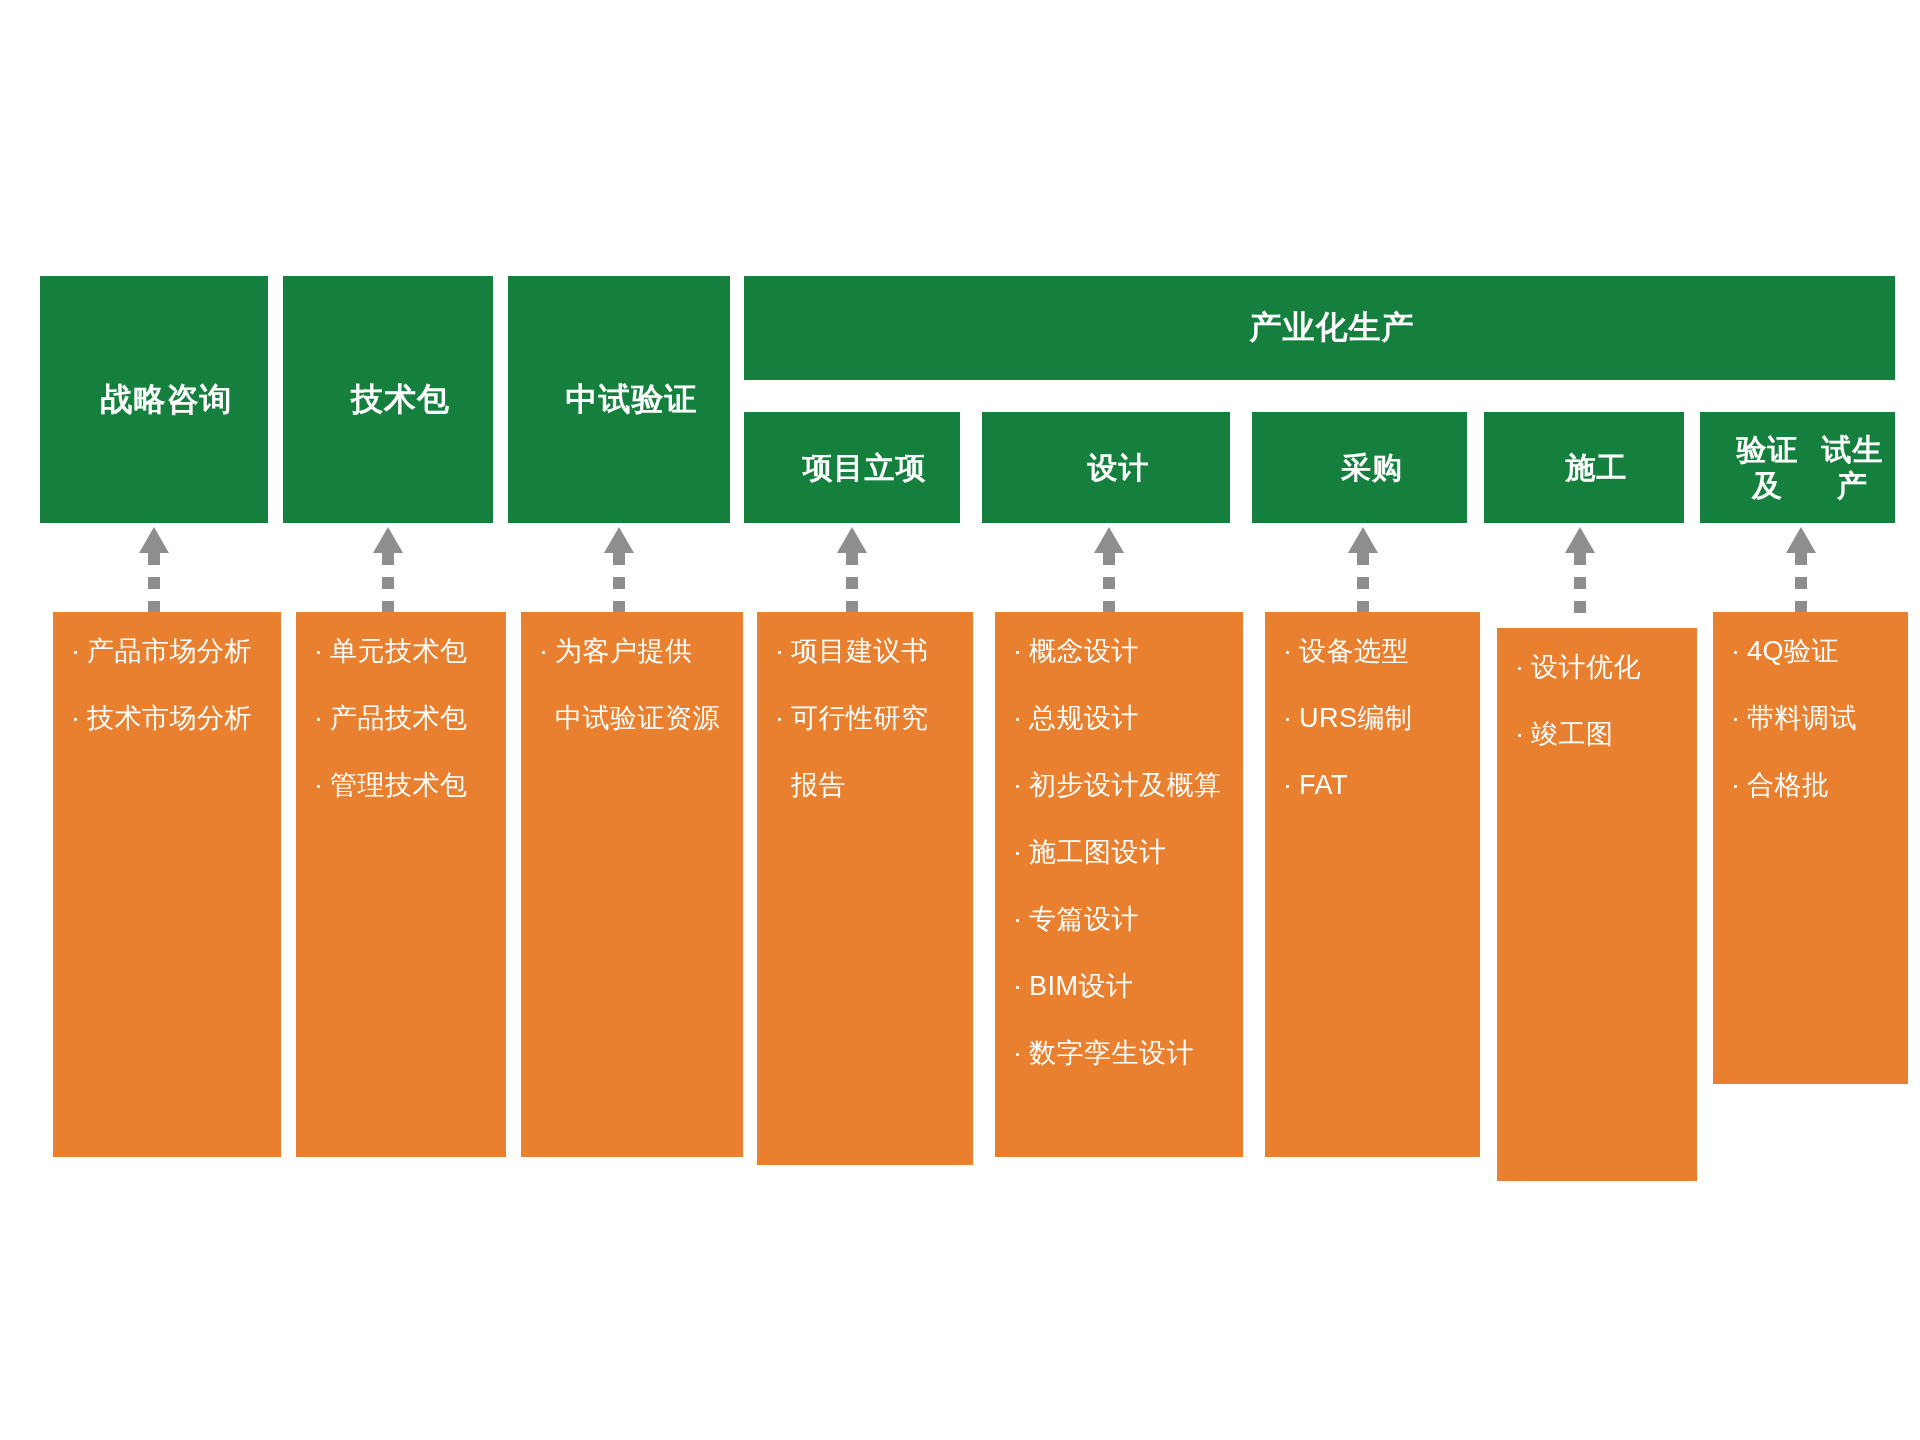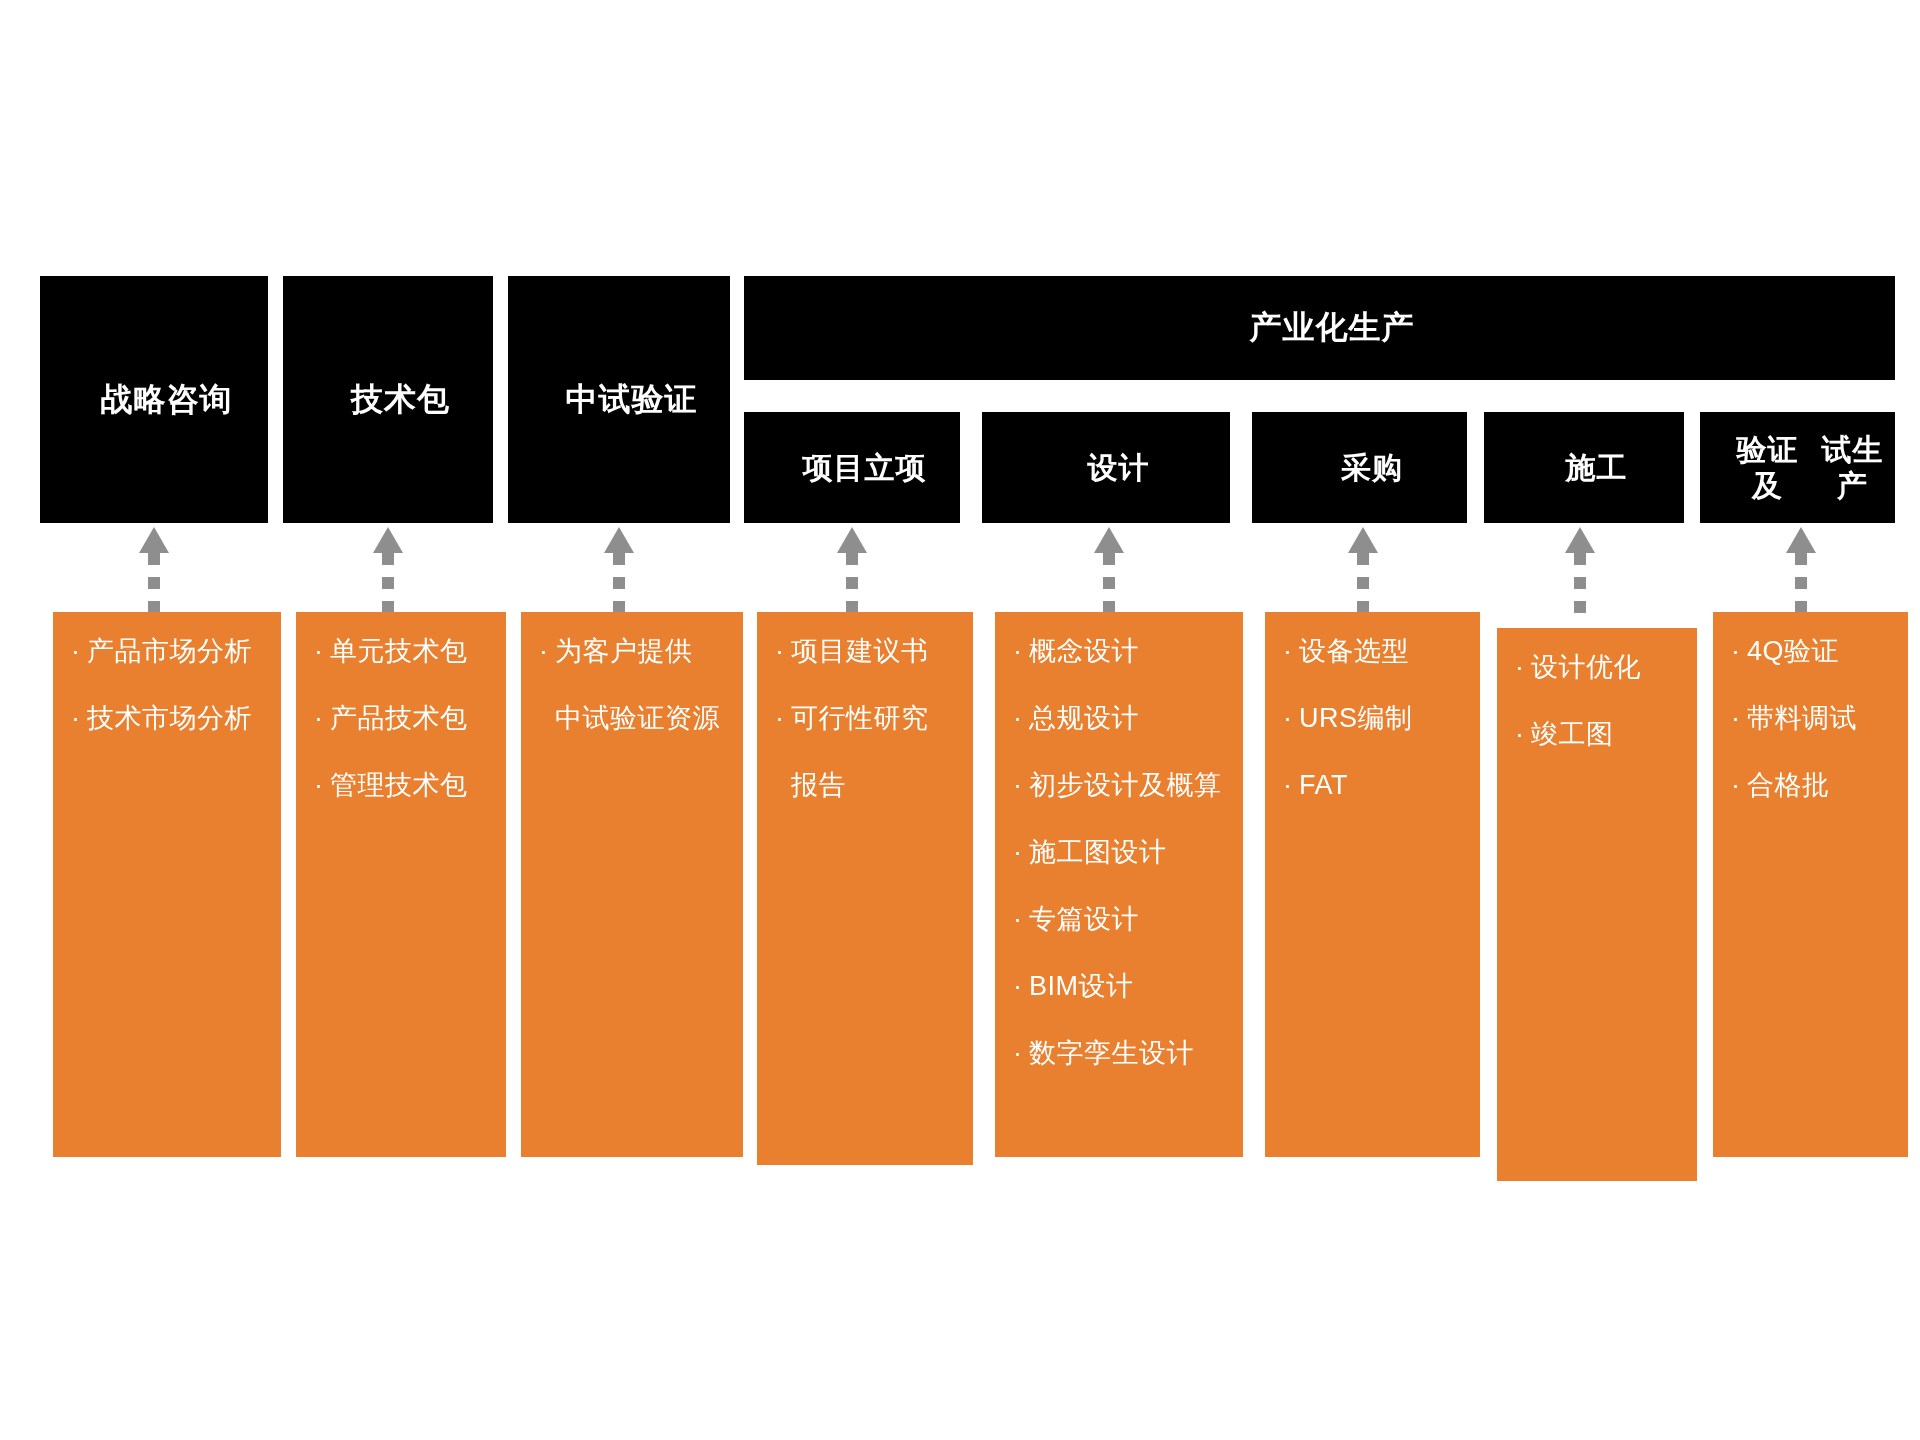--- a/index.html
+++ b/index.html
@@ -18,21 +18,21 @@
   #canvas {
     position: absolute;
     left: 0; top: 0;
     width: 1920px;
     height: 1440px;
   }
 
   
   .blue-box {
     position: absolute;
-    background: #000000;
+    background: #15803d;
     color: #ffffff;
     font-weight: bold;
     display: flex;
     align-items: center;
     justify-content: center;
     text-align: center;
     line-height: 1.18;
     letter-spacing: 1px;
     box-sizing: border-box;
     padding-left: 25px;
@@ -203,19 +203,19 @@
     <div class="bullet-item"><span class="dot">·</span><span>设备选型</span></div>
     <div class="bullet-item"><span class="dot">·</span><span>URS编制</span></div>
     <div class="bullet-item"><span class="dot">·</span><span>FAT</span></div>
   </div>
 
   <div class="orange-box" style="left:1484px; top:628px; width:200px; height:553px;">
     <div class="bullet-item"><span class="dot">·</span><span>设计优化</span></div>
     <div class="bullet-item"><span class="dot">·</span><span>竣工图</span></div>
   </div>
 
-  <div class="orange-box" style="left:1700px; top:612px; width:195px; height:545px;">
+  <div class="orange-box" style="left:1700px; top:612px; width:195px; height:472px;">
     <div class="bullet-item"><span class="dot">·</span><span>4Q验证</span></div>
     <div class="bullet-item"><span class="dot">·</span><span>带料调试</span></div>
     <div class="bullet-item"><span class="dot">·</span><span>合格批</span></div>
   </div>
 
 </div>
 
 </body></html>

